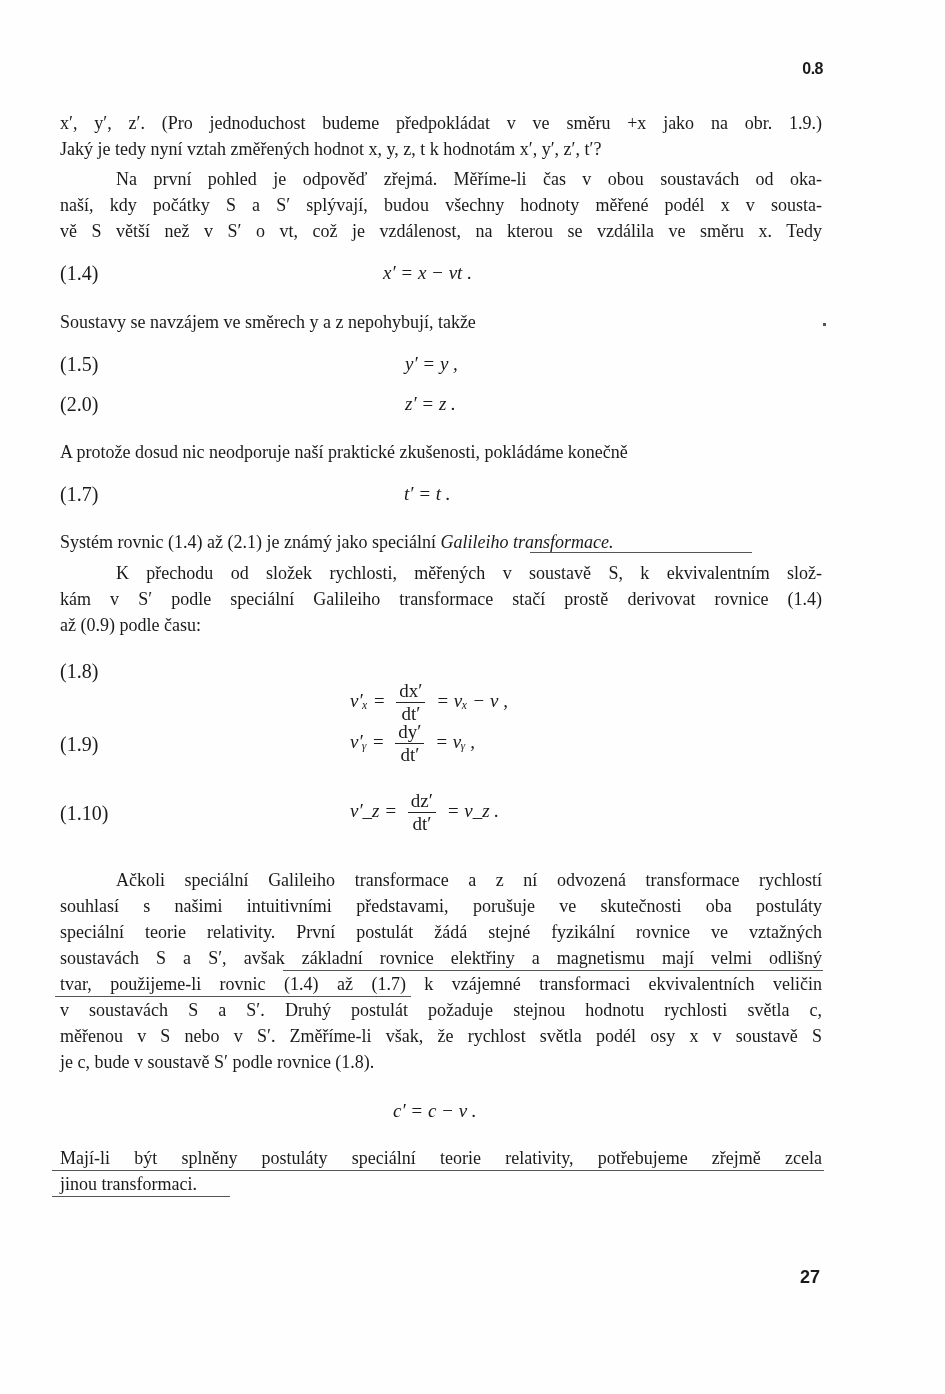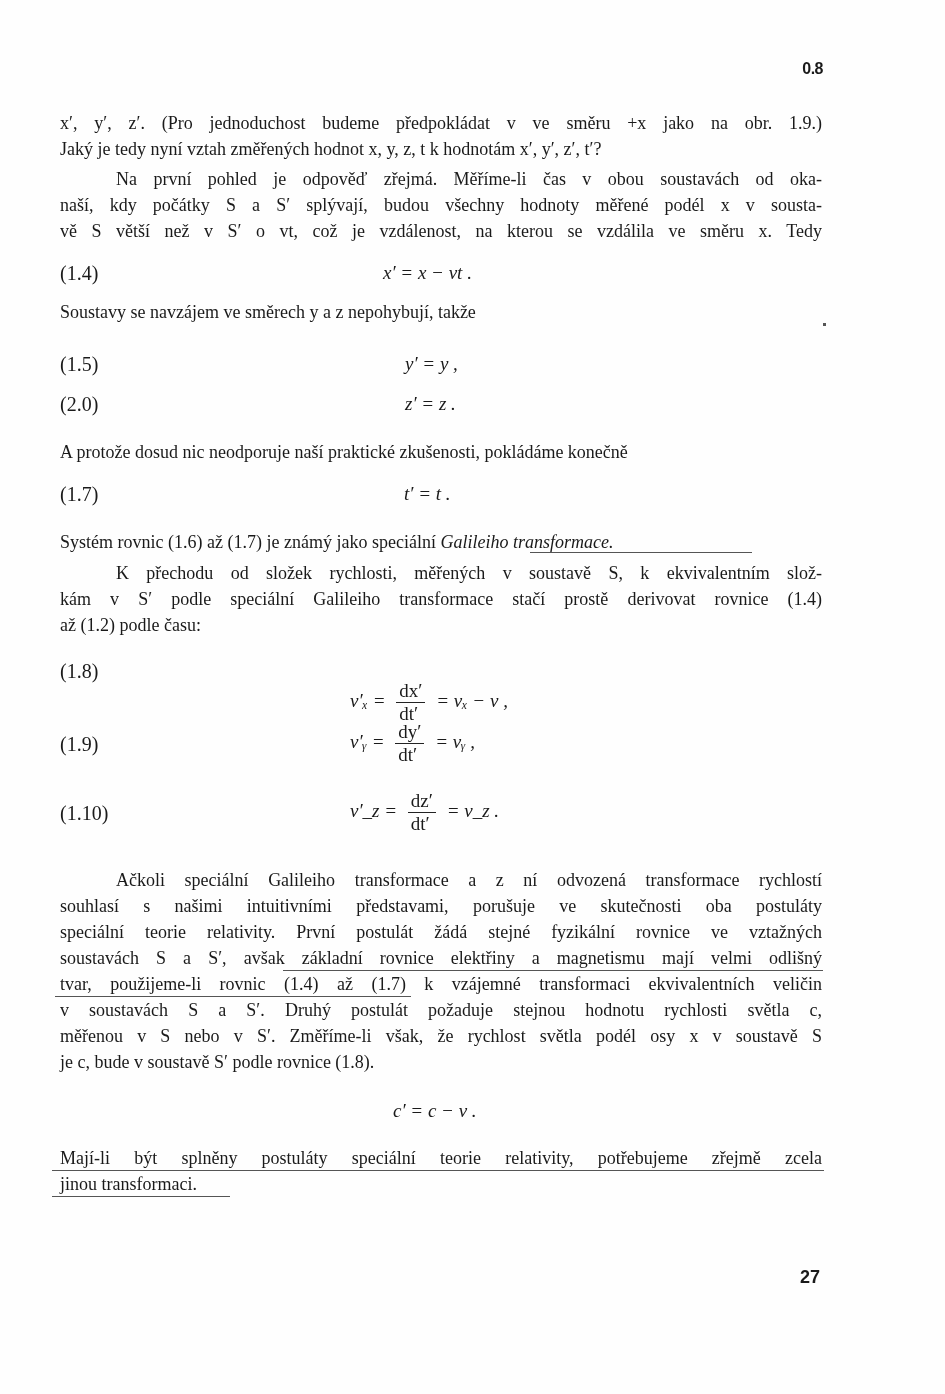--- a/index.html
+++ b/index.html
@@ -10,21 +10,21 @@
                   font-weight: bold; font-size: 16px; letter-spacing: -0.5px; }
   .folio { position: absolute; right: 125px; top: 1267px; font-family: Liberation Sans, sans-serif;
            font-weight: bold; font-size: 18px; }
   .line { position: absolute; left: 60px; width: 762px; font-size: 18px; line-height: 26px; white-space: nowrap;
           text-align: justify; text-align-last: justify; }
   .line.last { text-align-last: left; }
   .indent { padding-left: 56px; width: 706px; }
   .eqno { position: absolute; left: 60px; font-size: 20px; }
   .eq { position: absolute; font-size: 19px; font-style: italic; white-space: nowrap; }
   i { font-style: italic; }
-  .frac { display: inline-block; vertical-align: middle; text-align: left; margin: 0 6px; }
+  .frac { display: inline-block; vertical-align: middle; text-align: center; margin: 0 6px; }
   .frac .num { display: block; border-bottom: 1px solid #222; padding: 0 3px; font-style: normal; }
   .frac .den { display: block; padding: 0 3px; font-style: normal; }
   .uline { position: absolute; height: 1px; background: #555; }
   .mark { position: absolute; left: 823px; top: 323px; width: 3px; height: 3px; background: #555; }
 </style>
 </head>
 <body>
 
 <div class="page">
 
@@ -36,21 +36,21 @@
   <div class="line indent" style="top:166px">Na první pohled je odpověď zřejmá. Měříme-li čas v obou soustavách od oka-</div>
   <div class="line" style="top:192px">naší, kdy počátky S a S′ splývají, budou všechny hodnoty měřené podél x v sousta-</div>
   <div class="line" style="top:218px">vě S větší než v S′ o vt, což je vzdálenost, na kterou se vzdálila ve směru x. Tedy</div>
 
   <div class="eqno" style="top:262px">(1.4)</div>
   <div class="eq" style="left:383px; top:262px">
     <span>x′</span>
     <span>= x − vt .</span>
   </div>
 
-  <div class="line last" style="top:299px">Soustavy se navzájem ve směrech y a z nepohybují, takže</div>
+  <div class="line last" style="top:309px">Soustavy se navzájem ve směrech y a z nepohybují, takže</div>
   <div class="mark"></div>
 
   <div class="eqno" style="top:353px">(1.5)</div>
   <div class="eq" style="left:405px; top:353px">
     <span>y′</span>
     <span>= y ,</span>
   </div>
   <div class="eqno" style="top:393px">(2.0)</div>
   <div class="eq" style="left:405px; top:393px">
     <span>z′</span>
@@ -59,28 +59,28 @@
 
   <div class="line last" style="top:439px">A protože dosud nic neodporuje naší praktické zkušenosti, pokládáme konečně</div>
 
   <div class="eqno" style="top:483px">(1.7)</div>
   <div class="eq" style="left:404px; top:483px">
     <span>t′</span>
     <span>= t .</span>
   </div>
 
   <div class="line last" style="top:529px">
-    <span>Systém rovnic (1.6) až (1.7) je známý jako speciální</span>
+    <span>Systém rovnic (1.4) až (2.1) je známý jako speciální</span>
     <i>Galileiho transformace.</i>
   </div>
   <div class="uline" style="left:530px; top:552px; width:222px"></div>
 
   <div class="line indent" style="top:560px">K přechodu od složek rychlosti, měřených v soustavě S, k ekvivalentním slož-</div>
   <div class="line" style="top:586px">kám v S′ podle speciální Galileiho transformace stačí prostě derivovat rovnice (1.4)</div>
-  <div class="line last" style="top:612px">až (1.2) podle času:</div>
+  <div class="line last" style="top:612px">až (0.9) podle času:</div>
 
   <div class="eqno" style="top:660px">(1.8)</div>
   <div class="eq" style="left:350px; top:680px">
     <span>v′ₓ =</span>
     <span class="frac"><span class="num">dx′</span><span class="den">dt′</span></span>
     <span>= vₓ − v ,</span>
   </div>
 
   <div class="eqno" style="top:733px">(1.9)</div>
   <div class="eq" style="left:350px; top:721px">

